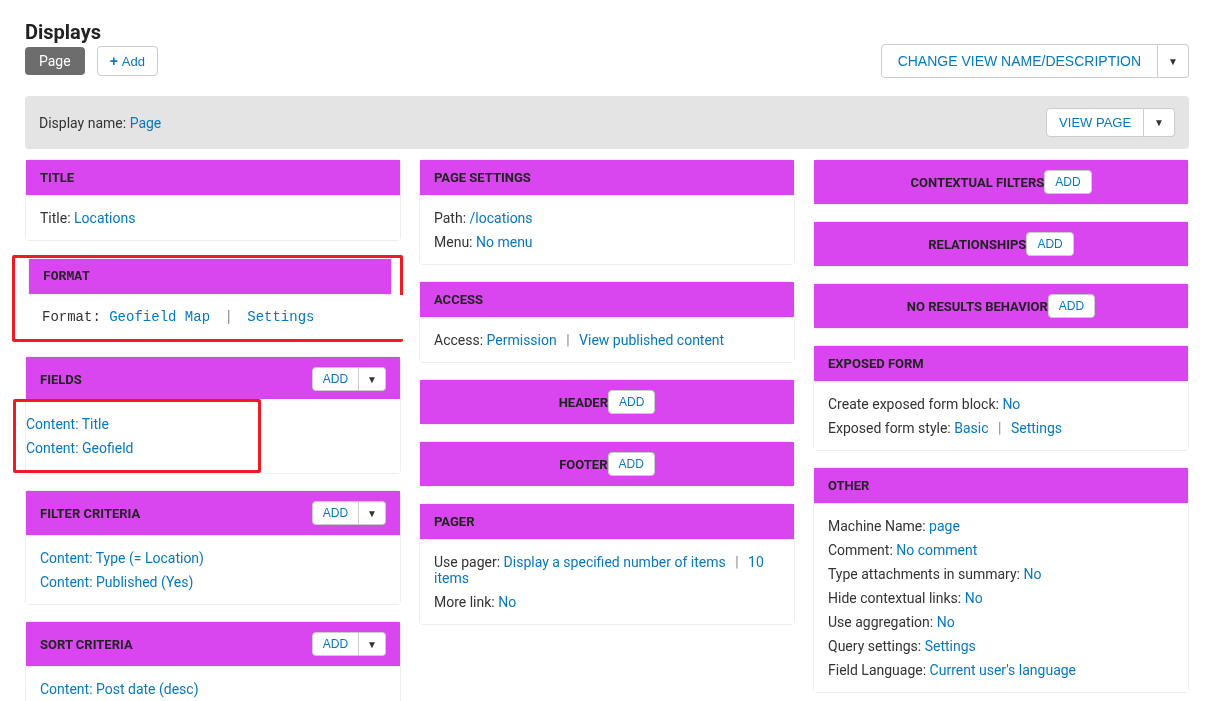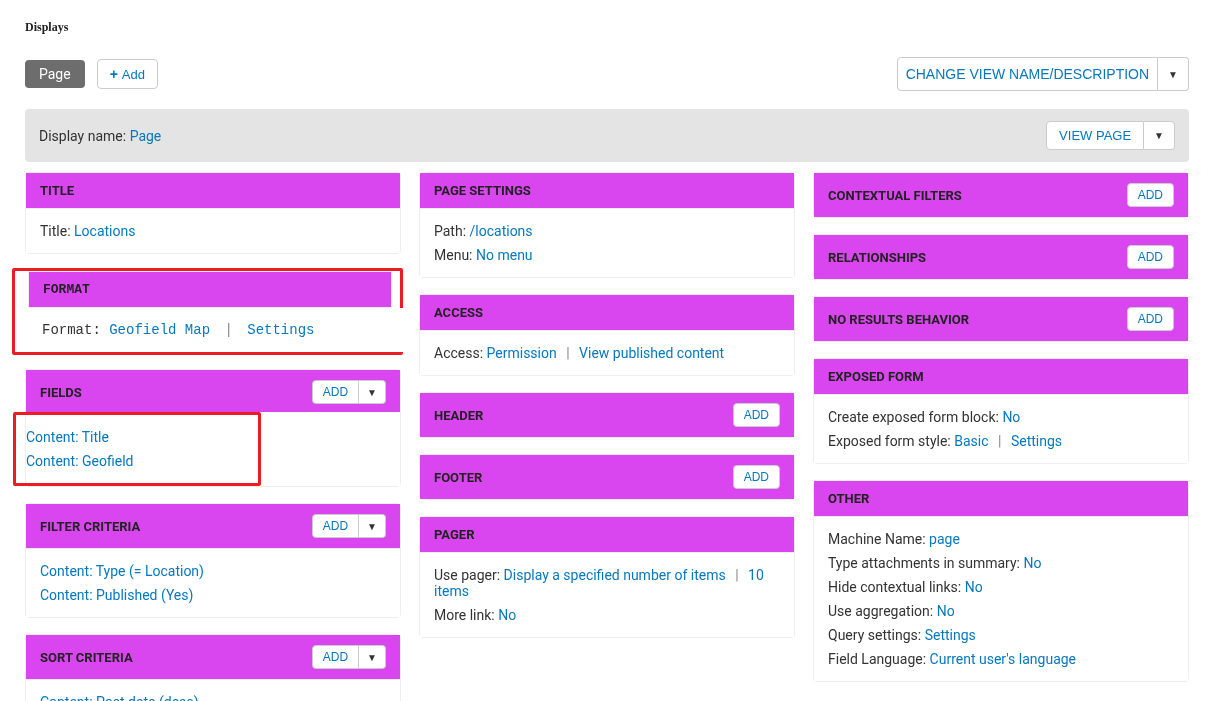--- a/index.html
+++ b/index.html
@@ -5,25 +5,24 @@
     * { box-sizing: border-box; margin: 0; padding: 0; }
     body {
       font-family: -apple-system, BlinkMacSystemFont, "Segoe UI", Roboto, Helvetica, Arial, sans-serif;
       font-size: 14px;
       background: #fff;
       color: #333;
       padding: 20px 25px;
     }
     a { color: #0678be; text-decoration: none; cursor: pointer; }
     .displays-header {
-      font-size: 12px;
+      font-size: 20px;
       font-weight: bold;
-      margin-bottom: 22px;
+      margin-bottom: 0;
       color: #222;
-      font-family: Liberation Serif, serif;
     }
     .displays-row {
       display: flex;
       align-items: center;
       justify-content: space-between;
       margin-bottom: 18px;
     }
     .displays-left { display: flex; gap: 12px; align-items: center; }
     .tab-page {
       background: #6d6d6d;
@@ -109,23 +108,23 @@
       margin: -2px -2px -2px -13px;
       padding-left: 10px;
       font-family: Liberation Mono, monospace;
     }
     .highlight-red.fields-box {
       margin-left: -13px;
       margin-top: -3px;
       padding: 10px 24px 10px 10px;
       width: 248px;
     }
-    .panel.no-body .panel-header { border-bottom: none; }
+    .panel.no-body .panel-header { border-bottom: none; justify-content: center; }
     .change-view-btn {
-      padding: 8px 8px;
+      padding: 8px 16px;
       font-size: 14px;
     }
   </style>
 </head>
 <body>
 
 <div class="displays-header">Displays</div>
 
 <div class="displays-row">
   <div class="displays-left">
@@ -325,20 +324,21 @@
           <span class="pipe">|</span>
           <a>Settings</a>
         </div>
       </div>
     </div>
 
     <div class="panel">
       <div class="panel-header">OTHER</div>
       <div class="panel-body">
         <div class="row"><span>Machine Name:</span> <a>page</a></div>
+        <div class="row"><span>Comment:</span> <a>No comment</a></div>
         <div class="row"><span>Type attachments in summary:</span> <a>No</a></div>
         <div class="row"><span>Hide contextual links:</span> <a>No</a></div>
         <div class="row"><span>Use aggregation:</span> <a>No</a></div>
         <div class="row"><span>Query settings:</span> <a>Settings</a></div>
         <div class="row"><span>Field Language:</span> <a>Current user's language</a></div>
       </div>
     </div>
 
   </div>
 

